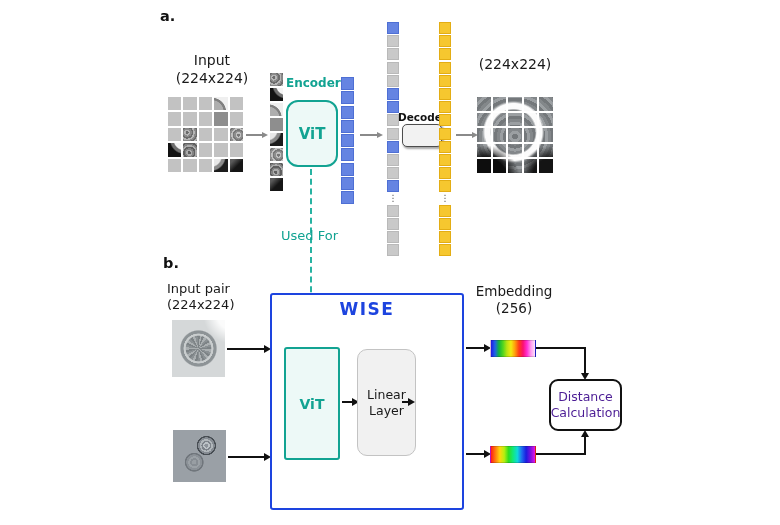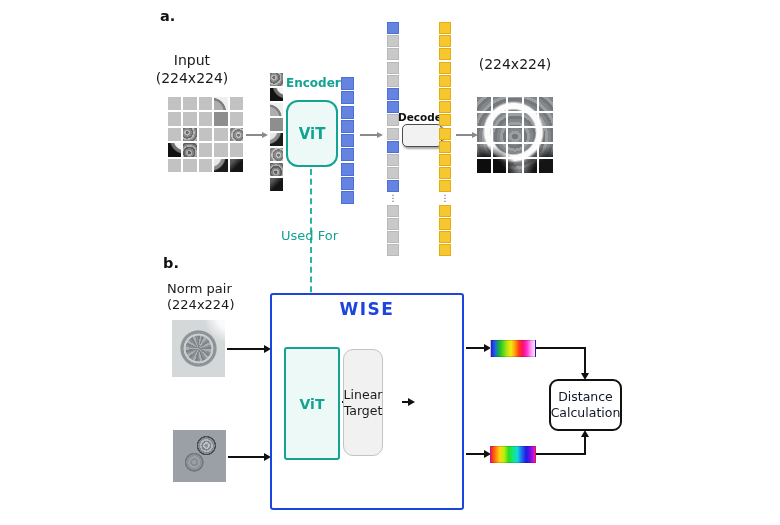--- a/index.html
+++ b/index.html
@@ -44,21 +44,21 @@
   .gray-box{box-sizing:border-box;border:1.5px solid #c3c3c3;background:#f1f1f1;border-radius:10px;
             display:flex;align-items:center;justify-content:center;text-align:center;
             font-size:12.5px;line-height:1.25;color:#1a1a1a;}
   .gray-box span{display:block;}
   .decoder-box{box-sizing:border-box;border:1.5px solid #4d4d4d;background:#f2f2f2;border-radius:5px;
                box-shadow:1.5px 1.5px 2px rgba(0,0,0,.35);}
   .wise-box{box-sizing:border-box;border:2px solid var(--wise-blue,#1d44df);background:#ffffff;border-radius:3px;}
   .wise-title{color:var(--wise-blue,#1d44df);font-weight:bold;font-size:17px;letter-spacing:1.5px;text-align:center;}
   .dist-box{box-sizing:border-box;border:2px solid #111;background:#fff;border-radius:9px;
             display:flex;flex-direction:column;align-items:center;justify-content:center;
-            font-size:12.5px;line-height:1.3;color:#0f172a;}
+            font-size:12.5px;line-height:1.3;color:#4c1d95;}
 
   
   .hline-gray{height:1.5px;background:#8a8a8a;}
   .hline{height:2px;background:#111;}
   .vline{width:2px;background:#111;}
   .ah{width:0;height:0;}
   .ah-right-gray{border-top:3.5px solid transparent;border-bottom:3.5px solid transparent;border-left:6px solid #8a8a8a;}
   .ah-right-black{border-top:4.5px solid transparent;border-bottom:4.5px solid transparent;border-left:7px solid #111;}
   .ah-down-black{border-left:4.5px solid transparent;border-right:4.5px solid transparent;border-top:7px solid #111;}
   .ah-up-black{border-left:4.5px solid transparent;border-right:4.5px solid transparent;border-bottom:7px solid #111;}
@@ -91,21 +91,21 @@
   }
   .embed-bar{border:1px solid rgba(0,0,0,.15);box-sizing:border-box;}
 </style>
 </head>
 <body>
 
 <div id="canvas">
 
   <div class="abs panel-label" style="left:160px;top:8px;">a.</div>
 
-  <div class="abs title" style="left:136px;top:52px;width:112px;font-size:14px;">
+  <div class="abs title" style="left:156px;top:52px;width:112px;font-size:14px;">
     <span>Input</span>
     <span>(224x224)</span>
   </div>
 
   <div class="abs pgrid" style="left:168px;top:97px;">
       <div class="patch s-g"></div>
       <div class="patch s-g"></div>
       <div class="patch s-g"></div>
       <div class="patch s-curve_light"></div>
       <div class="patch s-g"></div>
@@ -220,21 +220,21 @@
 
   <div class="abs target-grid" style="left:477px;top:97px;width:76px;height:76px;"></div>
 
   <div class="abs dash-teal" style="left:310px;top:169px;height:172px;"></div>
   <div class="abs ah ah-down-teal" style="left:307.5px;top:341px;"></div>
   <div class="abs teal-text" style="left:281px;top:228px;font-size:13px;font-weight:normal;background:rgba(255,255,255,.0);">Used For</div>
 
   <div class="abs panel-label" style="left:163px;top:255px;">b.</div>
 
   <div class="abs left-title" style="left:167px;top:281px;width:90px;">
-    <span>Norm pair</span>
+    <span>Input pair</span>
     <span>(224x224)</span>
   </div>
 
   <div class="abs embryo-1" style="left:172px;top:320px;width:53px;height:57px;"></div>
   <div class="abs embryo-2" style="left:173px;top:430px;width:53px;height:52px;"></div>
 
   <div class="abs hline" style="left:227px;top:348px;width:37px;"></div>
   <div class="abs ah ah-right-black" style="left:264px;top:344.5px;"></div>
   <div class="abs hline" style="left:228px;top:456px;width:36px;"></div>
   <div class="abs ah ah-right-black" style="left:264px;top:452.5px;"></div>
@@ -242,36 +242,40 @@
   <div class="abs wise-box" style="left:270px;top:293px;width:194px;height:217px;"></div>
   <div class="abs wise-title" style="left:270px;top:299px;width:194px;">WISE</div>
 
   <div class="abs teal-box" style="left:284px;top:347px;width:56px;height:113px;border-radius:3px;">
     <span class="teal-text" style="font-size:14px;">ViT</span>
   </div>
 
   <div class="abs hline" style="left:342px;top:401px;width:10px;"></div>
   <div class="abs ah ah-right-black" style="left:352px;top:397.5px;"></div>
 
-  <div class="abs gray-box" style="left:343px;top:349px;width:40px;height:107px;">
+  <div class="abs gray-box" style="left:357px;top:349px;width:59px;height:107px;">
     <div>
       <span>Linear</span>
-      <span>Target</span>
+      <span>Layer</span>
     </div>
   </div>
 
   <div class="abs hline" style="left:402px;top:401px;width:6px;"></div>
   <div class="abs ah ah-right-black" style="left:408px;top:397.5px;"></div>
 
 
   <div class="abs hline" style="left:466px;top:347px;width:18px;"></div>
   <div class="abs ah ah-right-black" style="left:484px;top:343.5px;"></div>
   <div class="abs hline" style="left:466px;top:453px;width:18px;"></div>
   <div class="abs ah ah-right-black" style="left:484px;top:449.5px;"></div>
 
+  <div class="abs title" style="left:473px;top:283px;width:82px;">
+    <span>Embedding</span>
+    <span>(256)</span>
+  </div>
 
   <div class="abs embed-bar" style="left: 490px; top: 340px; width: 46px; height: 17px; background: linear-gradient(90deg, rgb(32, 25, 224), rgb(31, 99, 232), rgb(18, 181, 60), rgb(82, 214, 30), rgb(184, 227, 18), rgb(242, 234, 15), rgb(255, 157, 12), rgb(255, 59, 23), rgb(251, 15, 110), rgb(255, 47, 211), rgb(255, 157, 240), rgb(255, 226, 251));"></div>
   <div class="abs embed-bar" style="left: 490px; top: 446px; width: 46px; height: 17px; background: linear-gradient(90deg, rgb(255, 31, 20), rgb(255, 122, 14), rgb(255, 214, 12), rgb(183, 239, 16), rgb(46, 222, 31), rgb(18, 232, 124), rgb(15, 217, 217), rgb(30, 107, 240), rgb(27, 27, 223), rgb(122, 16, 224), rgb(228, 20, 228));"></div>
 
   <div class="abs hline" style="left:536px;top:347px;width:50px;"></div>
   <div class="abs vline" style="left:584px;top:349px;height:25px;"></div>
   <div class="abs ah ah-down-black" style="left:580.5px;top:373px;"></div>
 
   <div class="abs hline" style="left:536px;top:453px;width:50px;"></div>
   <div class="abs vline" style="left:584px;top:437px;height:18px;"></div>

